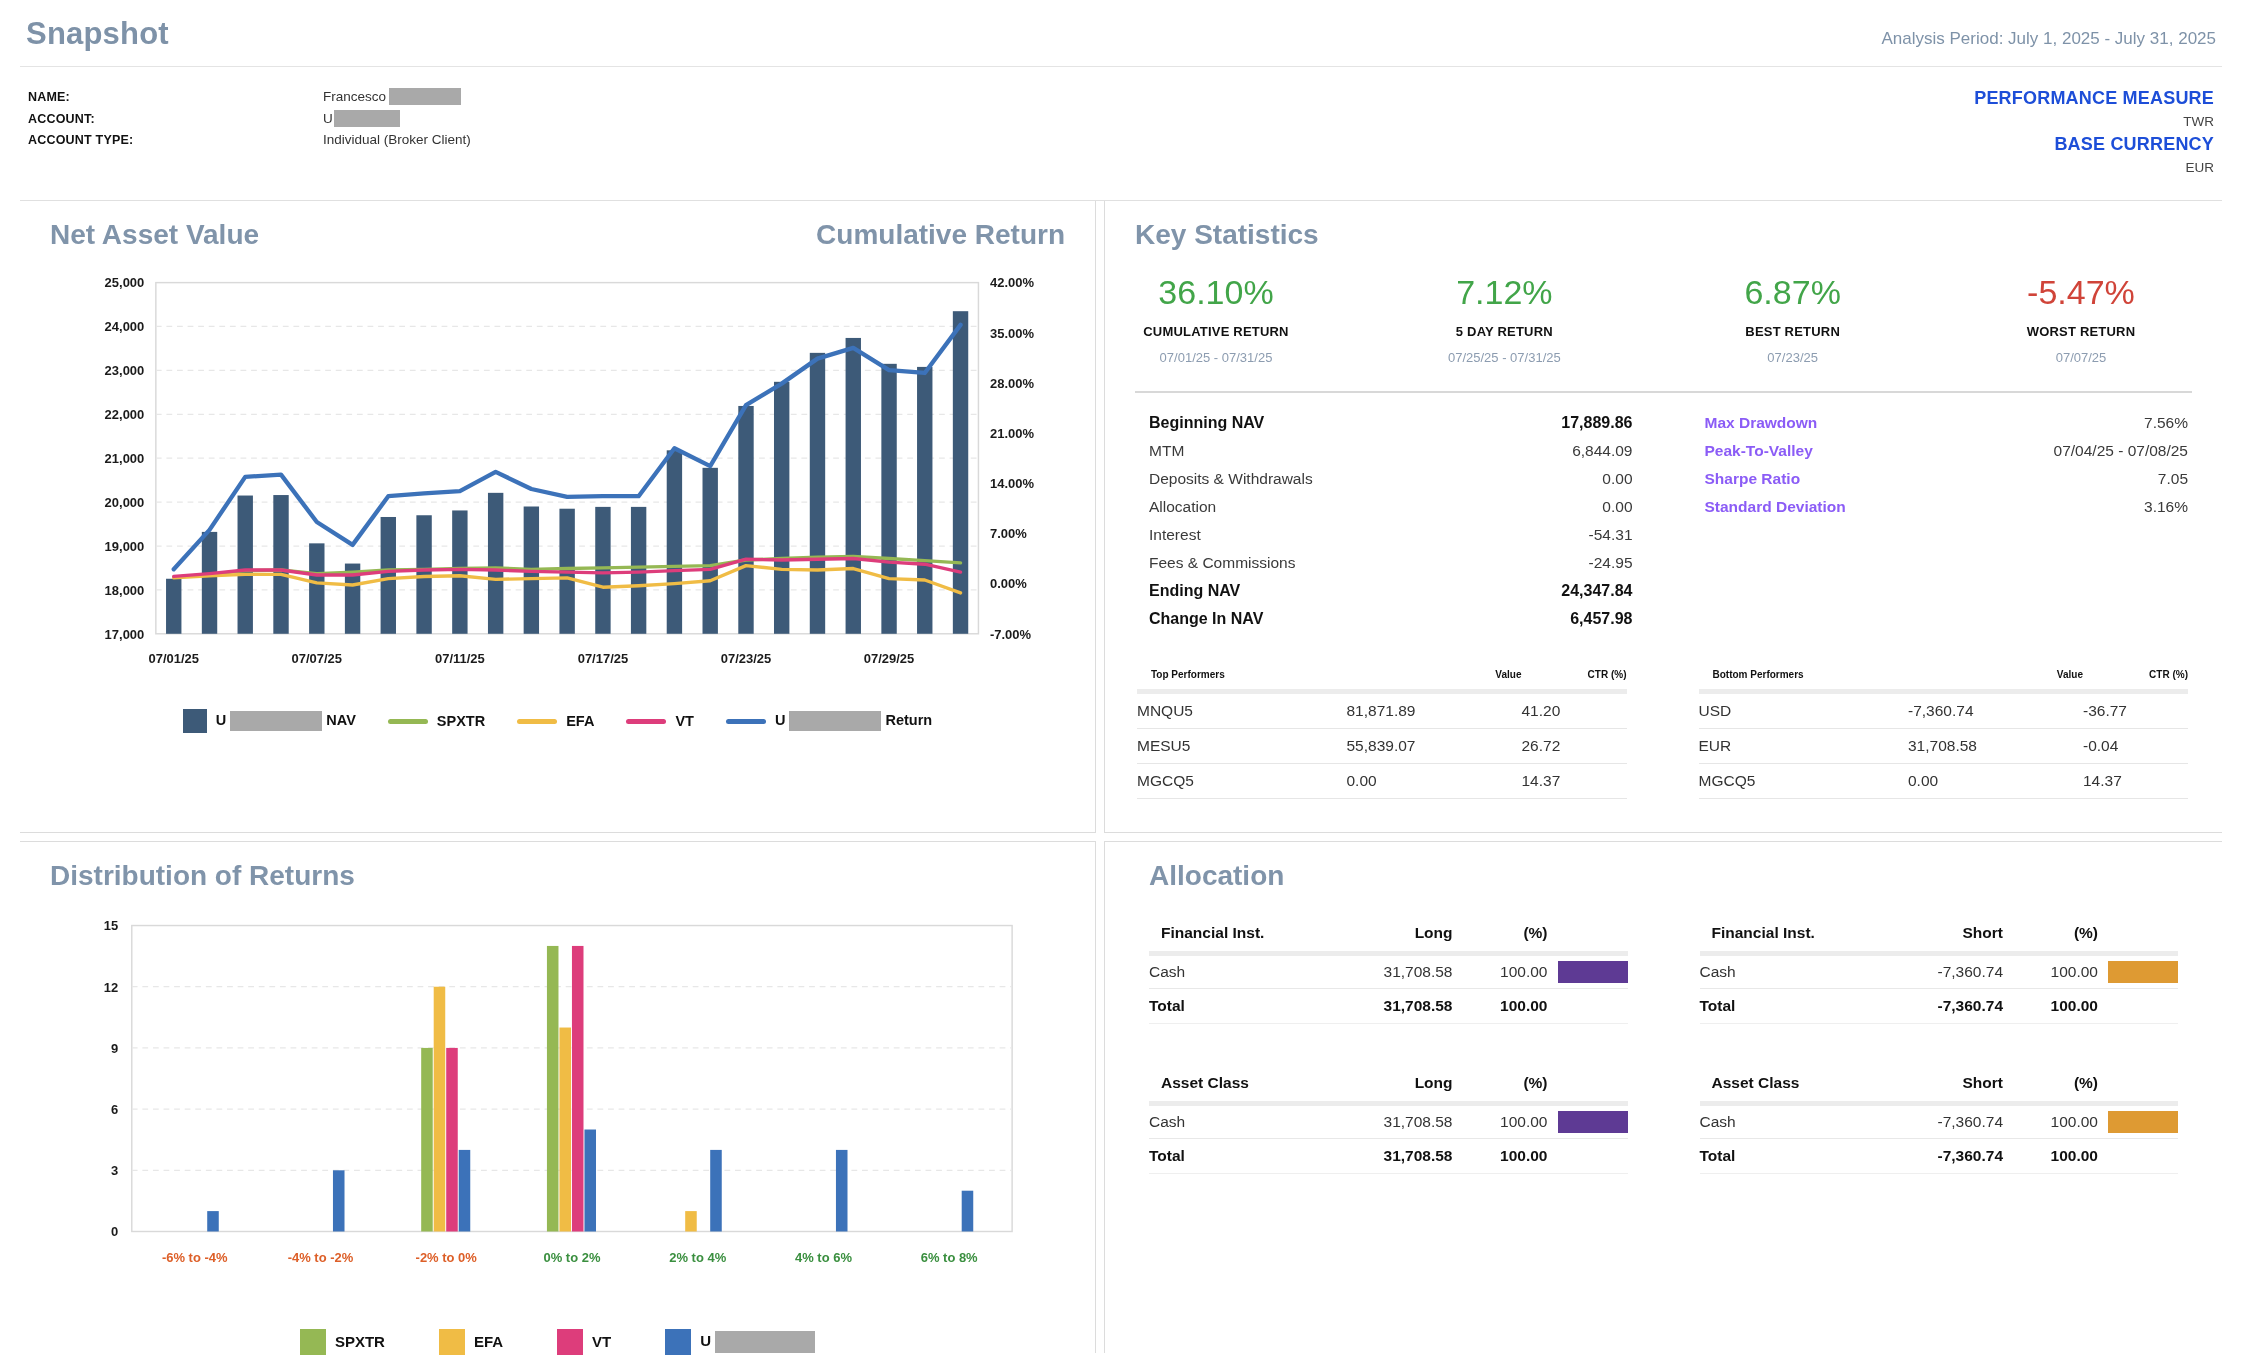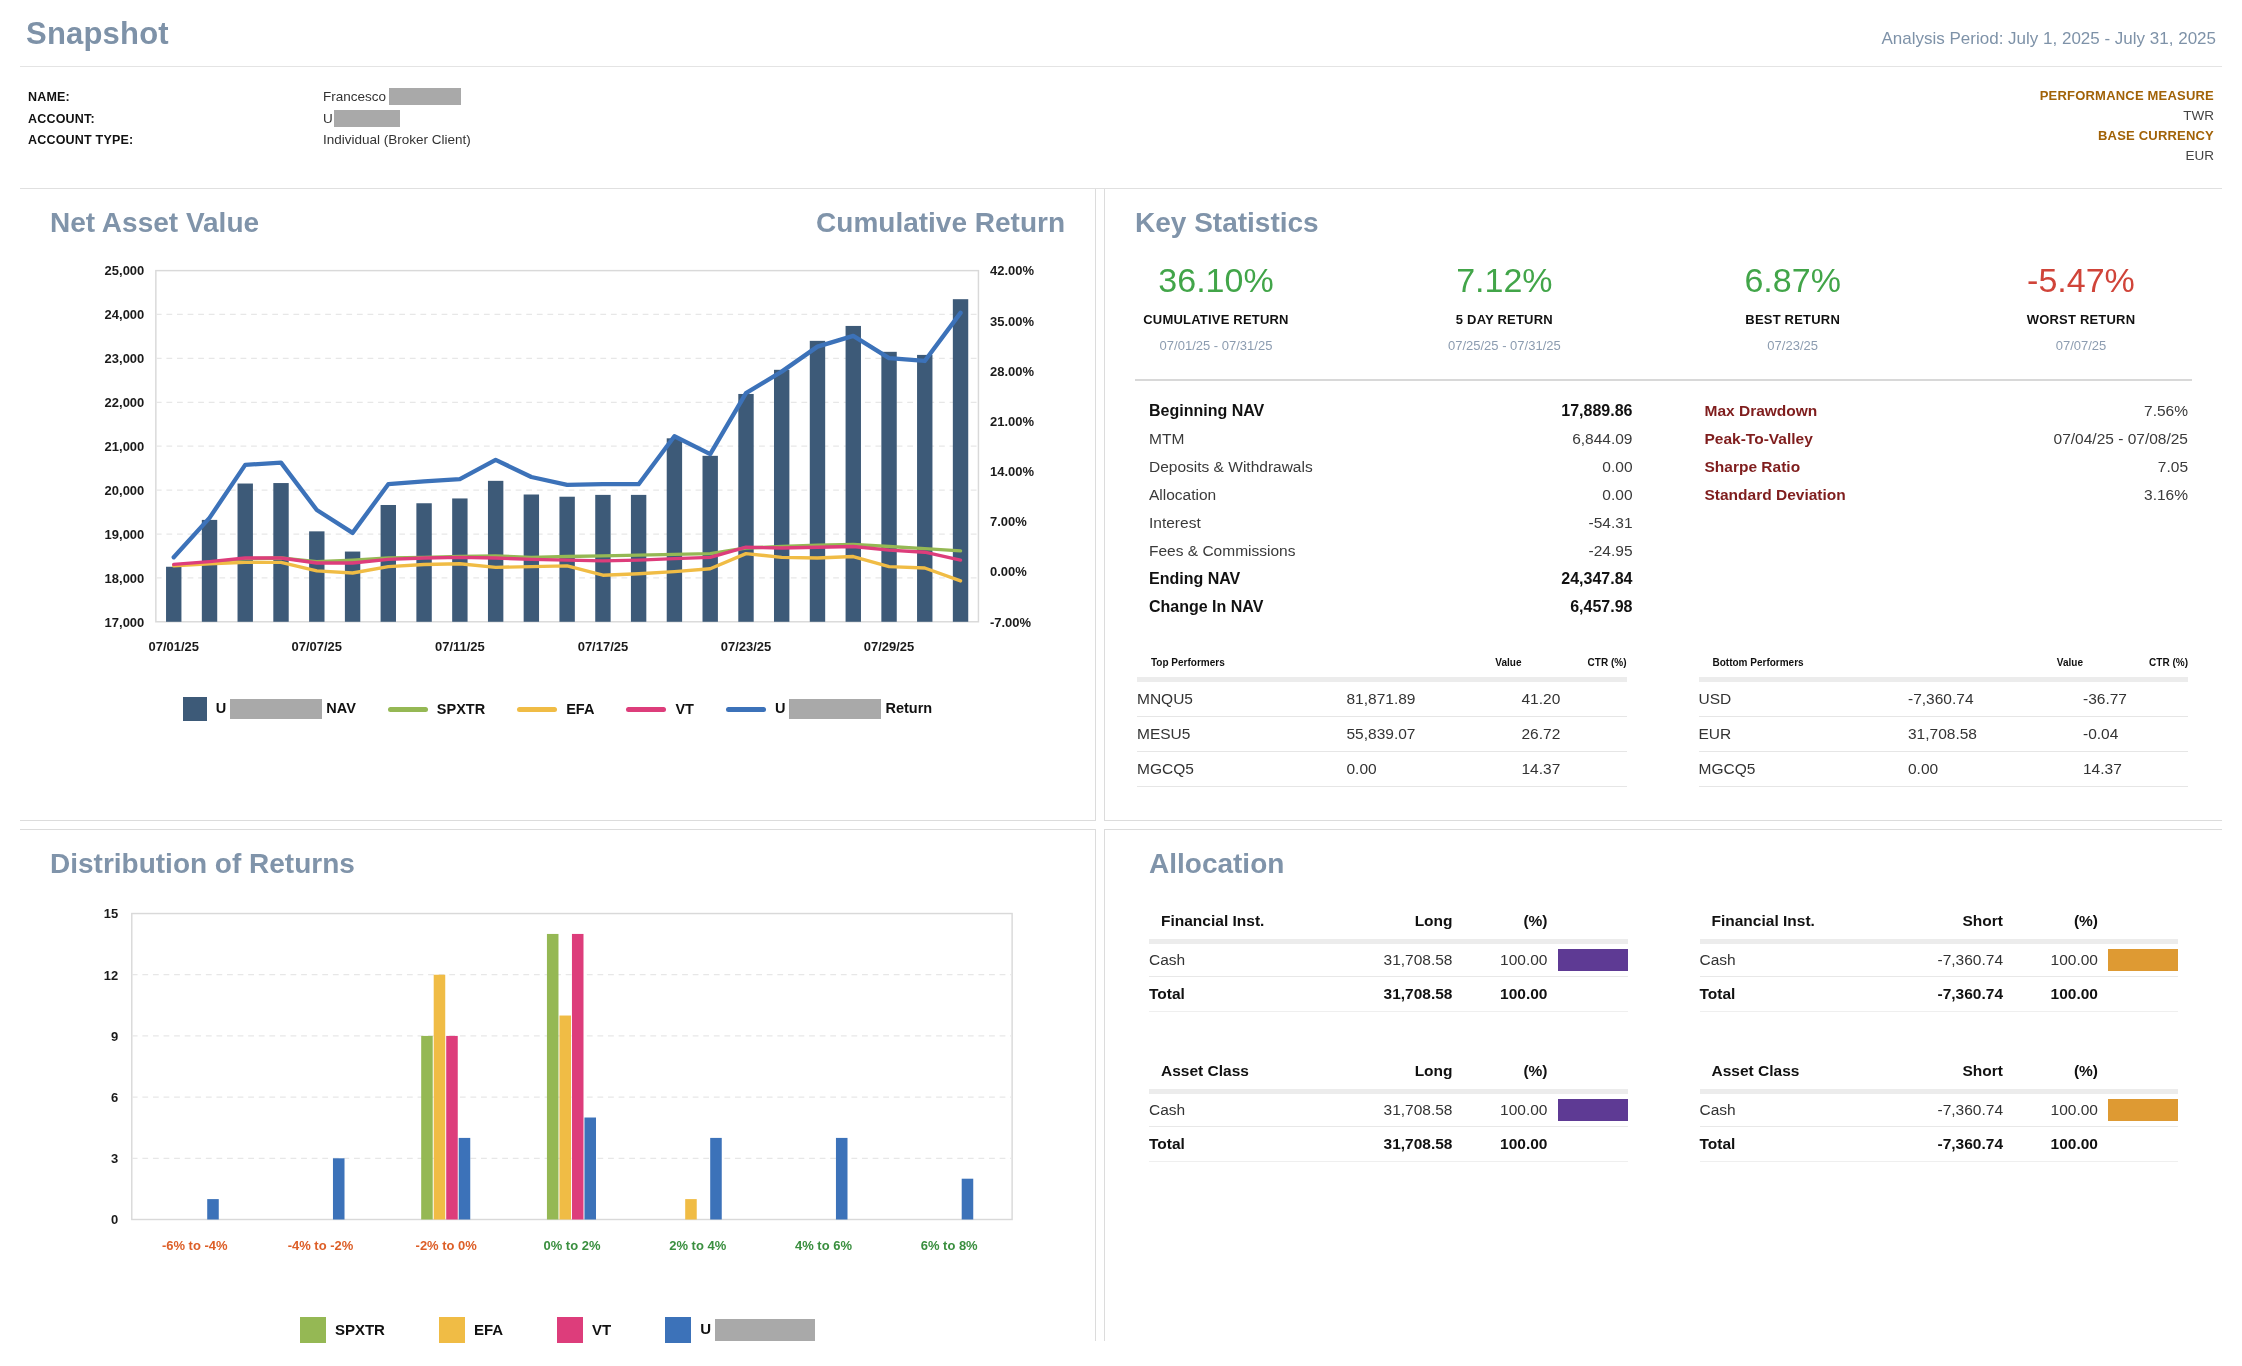--- a/index.html
+++ b/index.html
@@ -10,21 +10,21 @@
   .top-header{display:flex;justify-content:space-between;align-items:flex-end;padding:8px 6px 14px;border-bottom:1px solid #e4e4e4;}
   .app-title{font-size:31px;font-weight:700;color:#7e92a8;letter-spacing:.2px;}
   .analysis-period{font-size:17px;color:#7e92a8;padding-bottom:3px;}
 
   
   .account-info{display:flex;justify-content:space-between;padding:16px 8px 20px;}
   .acct-row{display:flex;margin:5px 0;align-items:center;}
   .acct-label{width:295px;font-weight:700;font-size:12.5px;color:#111;letter-spacing:.2px;}
   .acct-value{font-size:13.5px;color:#333;display:flex;align-items:center;}
   .meta-block{text-align:right;}
-  .meta-label{font-weight:700;font-size:13px;color:#a16207;margin:5px 0;letter-spacing:.2px;}
+  .meta-label{font-weight:700;font-size:18px;color:#1d4ed8;margin:5px 0;letter-spacing:.2px;}
   .meta-value{font-size:13.5px;color:#444;margin:5px 0;}
   .redact{display:inline-block;background:#a9a9a9;vertical-align:middle;}
   .redact-sm{width:72px;height:17px;margin-left:3px;}
   .redact-xs{width:66px;height:17px;margin-left:1px;}
   .redact-legend{width:92px;height:20px;margin:0 4px;}
   .redact-legend-big{width:100px;height:22px;margin-left:4px;}
 
   
   .grid{display:grid;grid-template-columns:1076px 1fr;grid-template-rows:632px 512px;column-gap:6px;row-gap:6px;border-top:1px solid #e0e0e0;gap:8px;}
   .panel{box-sizing:border-box;padding:18px 30px 0;background:#fff;}
@@ -50,21 +50,21 @@
   
   .ks-stats{display:flex;justify-content:space-between;padding:22px 36px 26px 6px;}
   .stat{text-align:center;min-width:150px;}
   .stat-value{font-size:34px;font-weight:400;}
   .stat-label{font-size:13px;font-weight:700;color:#111;margin-top:12px;letter-spacing:.2px;}
   .stat-period{font-size:13px;color:#8c9cb0;margin-top:11px;}
   .ks-details{display:flex;gap:72px;border-top:2px solid #d8d8d8;padding:16px 4px 0 14px;}
   .ks-col{flex:1;}
   .kv-row{display:flex;justify-content:space-between;padding:5px 0;font-size:15.5px;color:#3a3a3a;}
   .kv-row.bold{font-weight:700;color:#111;font-size:16px;}
-  .kv-row .kv-label-bold{font-weight:700;color:#7f1d1d;}
+  .kv-row .kv-label-bold{font-weight:700;color:#8b5cf6;}
 
   .performers{display:flex;gap:72px;margin-top:30px;padding:0 4px 0 2px;}
   .ptable{flex:1;}
   .pt-head{display:grid;grid-template-columns:1fr 175px 105px;font-weight:700;font-size:10px;color:#111;padding:6px 0 9px 14px;}
   .pt-head .num{text-align:right;}
   .pt-band{height:5px;background:#ececec;}
   .pt-row{display:grid;grid-template-columns:1fr 175px 105px;font-size:15.5px;color:#333;padding:8px 0;border-bottom:1px solid #e6e6e6;}
   .pt-row .num{text-align:left;}
 
   

